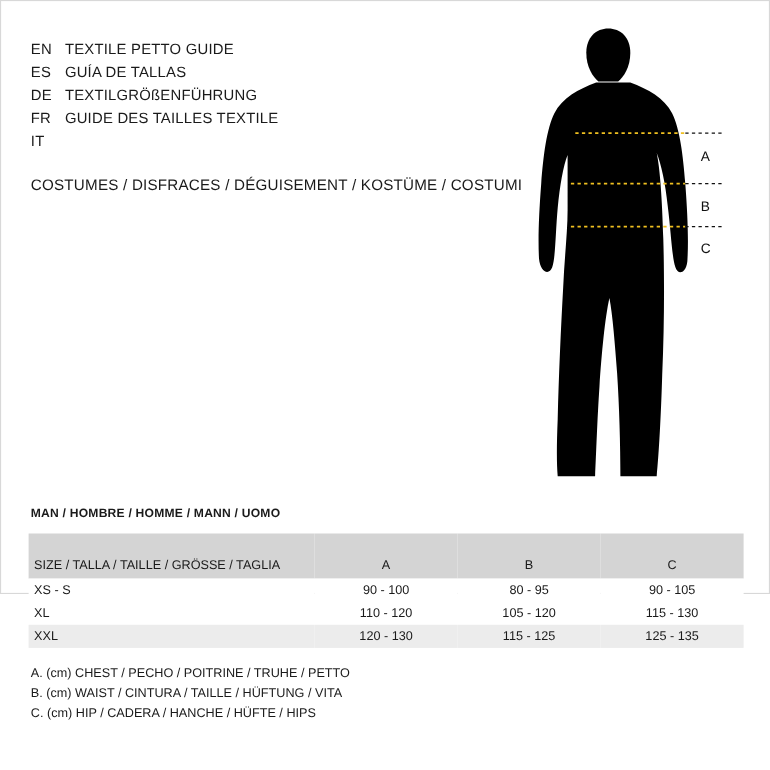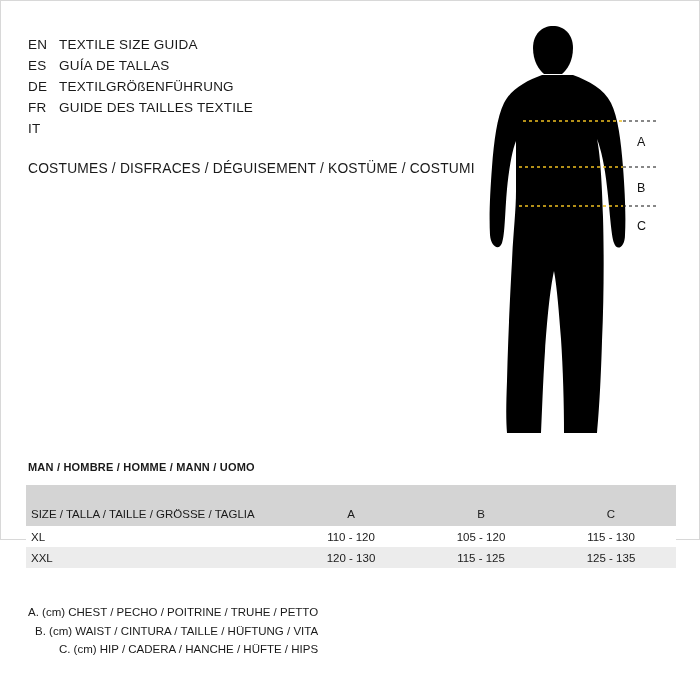--- a/index.html
+++ b/index.html
@@ -117,31 +117,31 @@
   }
 
   
   .notes {
     position: absolute;
     left: 27px;
     top: 602px;
     font-size: 11.5px;
     line-height: 18.5px;
   }
-  .note-line { white-space: pre; text-align: right; }
+  .note-line { white-space: pre; }
 </style>
 </head>
 <body>
 
 <div class="page">
 
   <div class="lang-block">
     <div class="lang-row">
       <span class="lang-code">EN</span>
-      <span class="lang-text">TEXTILE SIZE GUIDA</span>
+      <span class="lang-text">TEXTILE PETTO GUIDE</span>
     </div>
     <div class="lang-row">
       <span class="lang-code">ES</span>
       <span class="lang-text">GUÍA DE TALLAS</span>
     </div>
     <div class="lang-row">
       <span class="lang-code">DE</span>
       <span class="lang-text">TEXTILGRÖßENFÜHRUNG</span>
     </div>
     <div class="lang-row">
@@ -207,20 +207,26 @@
     <thead>
       <tr>
         <th>SIZE / TALLA / TAILLE / GRÖSSE / TAGLIA</th>
         <th class="col-m">A</th>
         <th class="col-m">B</th>
         <th class="col-m">C</th>
       </tr>
     </thead>
     <tbody>
       <tr class="odd">
+        <td>XS - S</td>
+        <td class="col-m">90 - 100</td>
+        <td class="col-m">80 - 95</td>
+        <td class="col-m">90 - 105</td>
+      </tr>
+      <tr class="odd">
         <td>XL</td>
         <td class="col-m">110 - 120</td>
         <td class="col-m">105 - 120</td>
         <td class="col-m">115 - 130</td>
       </tr>
       <tr class="even">
         <td>XXL</td>
         <td class="col-m">120 - 130</td>
         <td class="col-m">115 - 125</td>
         <td class="col-m">125 - 135</td>

